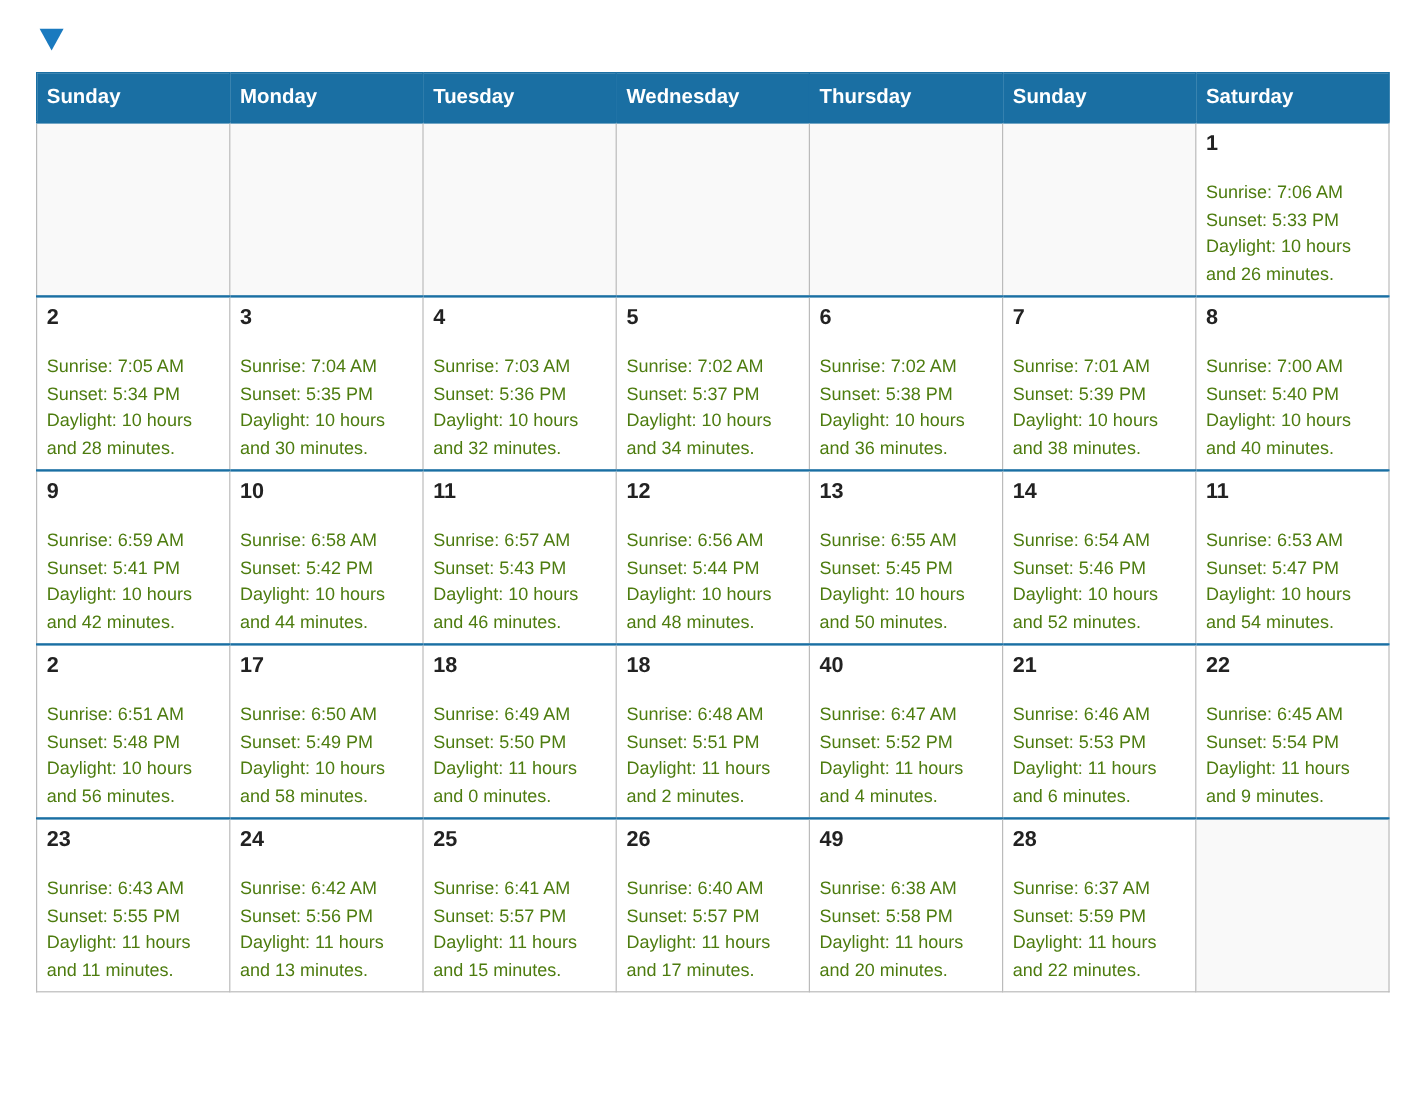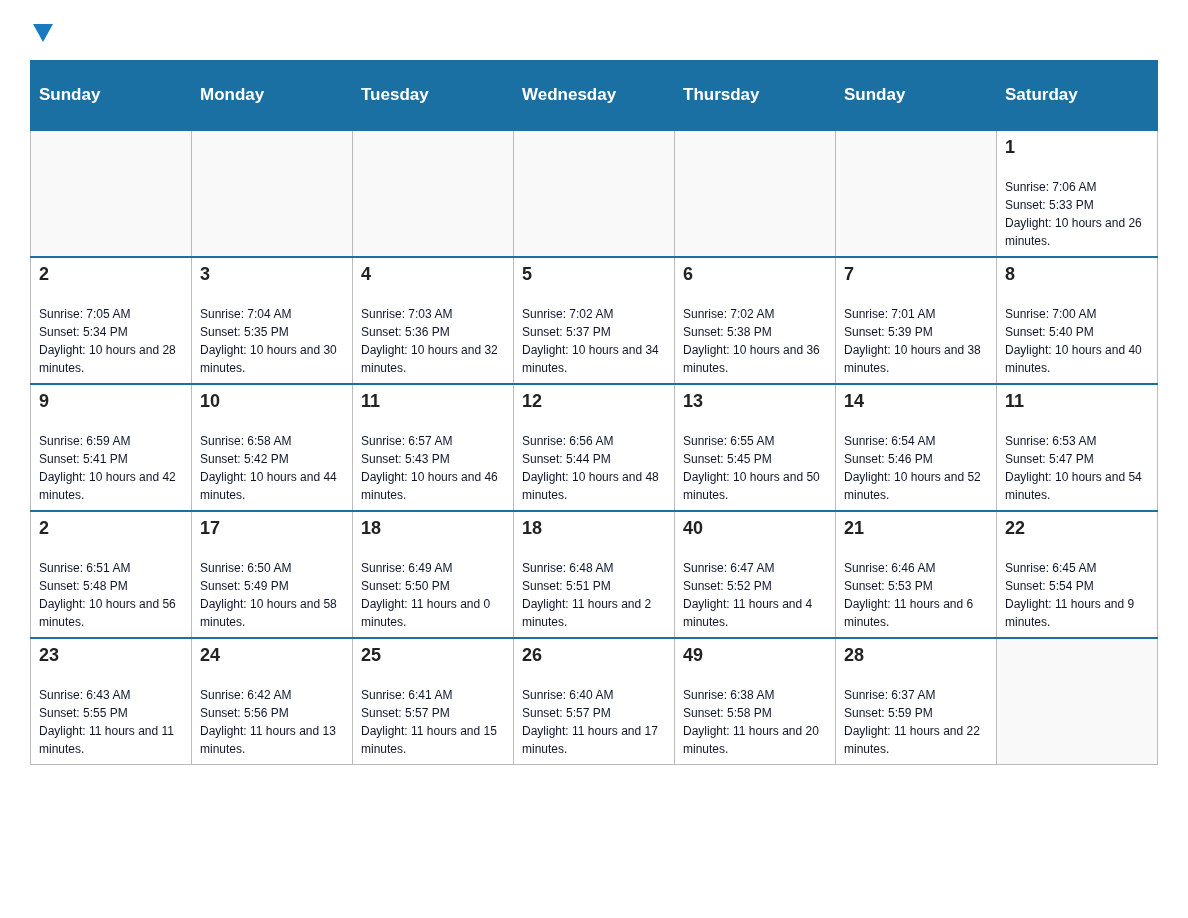--- a/index.html
+++ b/index.html
@@ -62,43 +62,43 @@
     .calendar {
       width: 100%;
       border-collapse: collapse;
       border: 1px solid #aaa;
     }
     .calendar th {
       background-color: #1a6fa3;
       color: #fff;
       font-size: 17px;
       font-weight: bold;
-      padding: 24px 8px;
+      padding: 10px 8px;
       text-align: left;
       border: 1px solid #1a6fa3;
     }
     .calendar td {
       vertical-align: top;
       border: 1px solid #bbb;
       padding: 6px 8px;
       width: 14.28%;
       min-height: 100px;
       font-size: 13px;
       color: #333;
     }
     .day-number {
       font-size: 18px;
       font-weight: bold;
       color: #222;
       display: block;
       margin-bottom: 3px;
     }
     .day-info {
-      font-size: 12px;
-      color: #0f172a;
+      font-size: 15px;
+      color: #4d7c0f;
       line-height: 1.5;
       margin-top: 20px;
     }
     .empty-cell {
       background: #f9f9f9;
     }
     tr.week-row td {
       border-top: 2px solid #1a6fa3;
     }
   </style>

